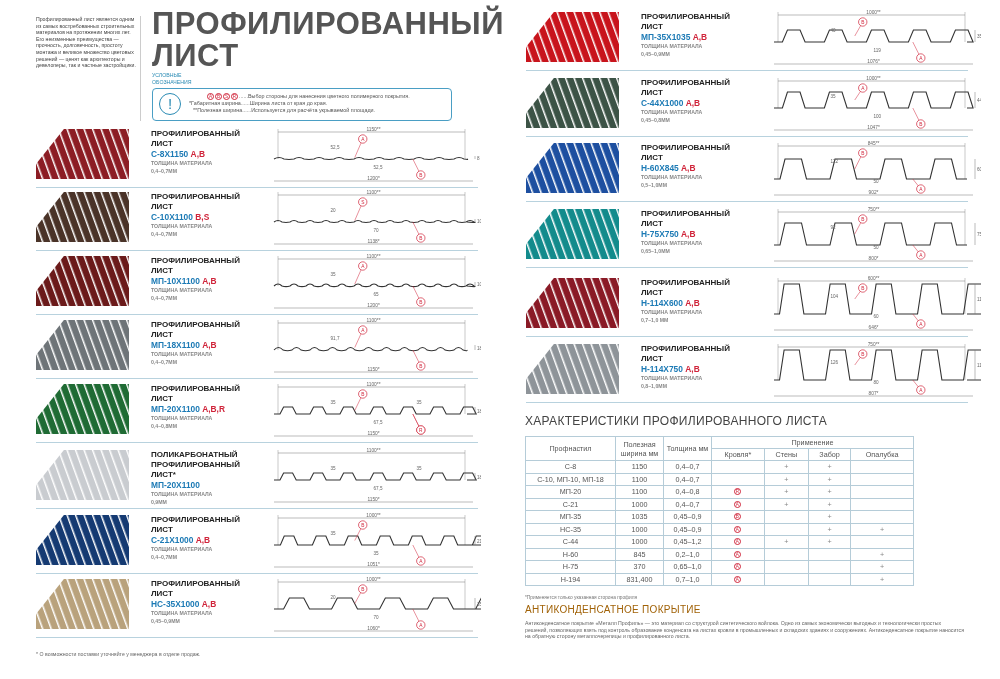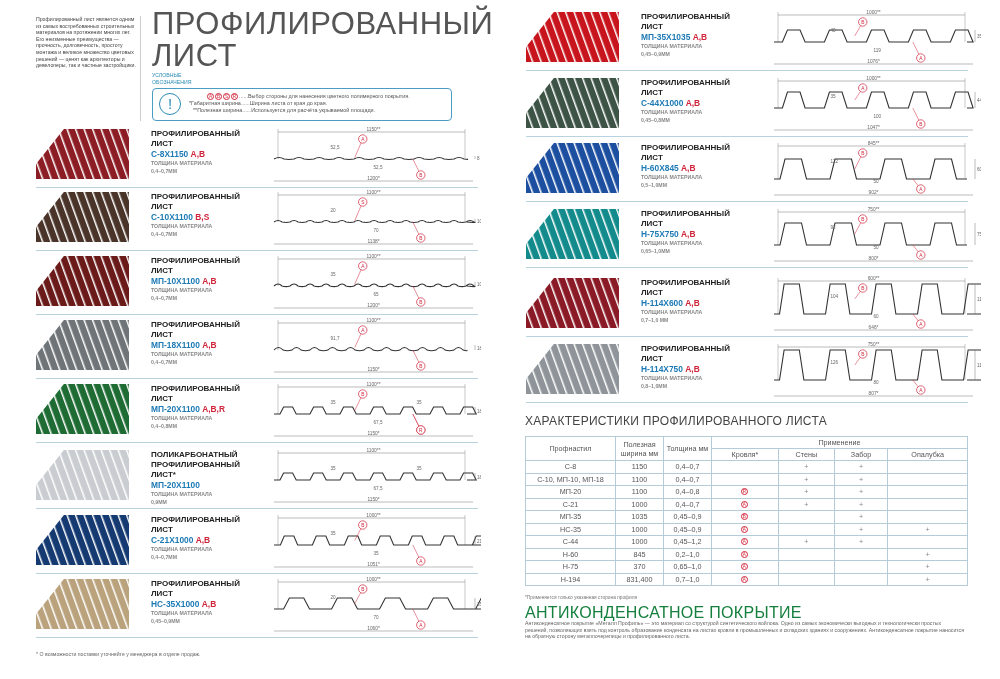--- a/index.html
+++ b/index.html
@@ -4,47 +4,47 @@
 <style>
   * { box-sizing: border-box; margin: 0; padding: 0; }
   html, body { width: 1000px; height: 679px; background: #ffffff; overflow: hidden; }
   body { font-family: "Liberation Sans", "DejaVu Sans", sans-serif; color: #333; position: relative; }
 
   .page-left { position: absolute; left: 0; top: 0; width: 500px; height: 679px; }
   .page-right { position: absolute; left: 500px; top: 0; width: 500px; height: 679px; }
 
   .intro { position: absolute; left: 36px; top: 16px; width: 100px; font-size: 5.2px; line-height: 6.6px; color: #444; }
   .vline { position: absolute; left: 140px; top: 16px; width: 1px; height: 105px; background: #ccc; }
-  .big-title { position: absolute; left: 152px; top: 8px; font-size: 31px; line-height: 32px; font-weight: 400; color: #555; letter-spacing: 0.5px; }
+  .big-title { position: absolute; left: 152px; top: 8px; font-size: 31px; line-height: 32px; font-weight: 700; color: #555; letter-spacing: 0.5px; }
   .legend-caption { position: absolute; left: 152px; top: 72px; font-size: 5.2px; line-height: 6.5px; color: #2a8bb4; text-transform: uppercase; }
   .legend-box { position: absolute; left: 152px; top: 88px; width: 300px; height: 33px; border: 1.2px solid #4a9ec4; border-radius: 4px; }
   .legend-icon { position: absolute; left: 6px; top: 4px; width: 22px; height: 22px; border: 1.3px solid #2a8bb4; border-radius: 50%; color: #2a8bb4; font-size: 15px; line-height: 20px; text-align: center; }
   .legend-lines { position: absolute; left: 36px; top: 4px; font-size: 5.4px; line-height: 7px; color: #555; }
   .legend-lines .l1 { padding-left: 18px; }
   .circ { display: inline-block; width: 7px; height: 7px; border: 0.8px solid #d0243a; border-radius: 50%; color: #d0243a; font-size: 4.6px; line-height: 5.6px; text-align: center; margin-right: 1px; vertical-align: middle; }
 
   .product { position: absolute; height: 63px; }
   .product .sep { position: absolute; left: 0; bottom: 0; width: 100%; height: 1.5px; background: #b8d2de; }
   .product .thumb { position: absolute; left: 0; top: 4px; width: 93px; height: 50px; clip-path: polygon(30% 0, 100% 0, 100% 100%, 0 100%, 0 70%); }
   .product .thumb .stripes { position: absolute; inset: 0; }
   .product .ptitle { position: absolute; left: 115px; top: 4px; font-size: 8px; line-height: 10px; font-weight: 700; color: #222; text-transform: uppercase; width: 100px; }
   .product .pcode { font-size: 8.4px; font-weight: 700; color: #1c7ab5; }
   .product .pcode .sides { color: #d0243a; }
   .product .pthick { font-size: 5.2px; line-height: 6.5px; color: #888; margin-top: 1px; }
   .product .diagram { position: absolute; top: 0; height: 60px; }
   .product svg text { font-family: "Liberation Sans", sans-serif; }
 
   .sec-title { position: absolute; left: 525px; top: 414px; font-size: 12px; color: #444; letter-spacing: 0.3px; }
-  table.char { position: absolute; left: 525px; top: 436px; width: 443px; border-collapse: collapse; font-size: 7.2px; color: #555; }
+  table.char { position: absolute; left: 525px; top: 436px; width: 389px; border-collapse: collapse; font-size: 7.2px; color: #555; }
   table.char th, table.char td { border: 0.8px solid #b5ccd8; text-align: center; font-weight: 400; height: 12.5px; padding: 0 2px; }
   table.char th { height: 12px; }
   table.char td.mark { color: #d0243a; font-size: 6px; }
   table.char td.plus { color: #888; }
   .table-note { position: absolute; left: 525px; top: 595px; font-size: 4.8px; color: #777; }
-  .sec-title2 { position: absolute; left: 525px; top: 604px; font-size: 16px; color: #15803d; letter-spacing: 0.3px; }
+  .sec-title2 { position: absolute; left: 525px; top: 604px; font-size: 10px; color: #a16207; letter-spacing: 0.3px; }
   .anti-text { position: absolute; left: 525px; top: 620px; width: 440px; font-size: 5.2px; line-height: 6.5px; color: #666; }
   .footnote-left { position: absolute; left: 36px; top: 651px; font-size: 5.2px; color: #666; }
 </style>
 </head>
 <body>
 
 <div class="page-left">
   <div class="intro">Профилированный лист является одним из самых востребованных строительных материалов на протяжении многих лет. Его неизменные преимущества — прочность, долговечность, простоту монтажа и великое множество цветовых решений — ценят как архитекторы и девелоперы, так и частные застройщики.</div>
   <div class="vline"></div>
   <div class="big-title">

